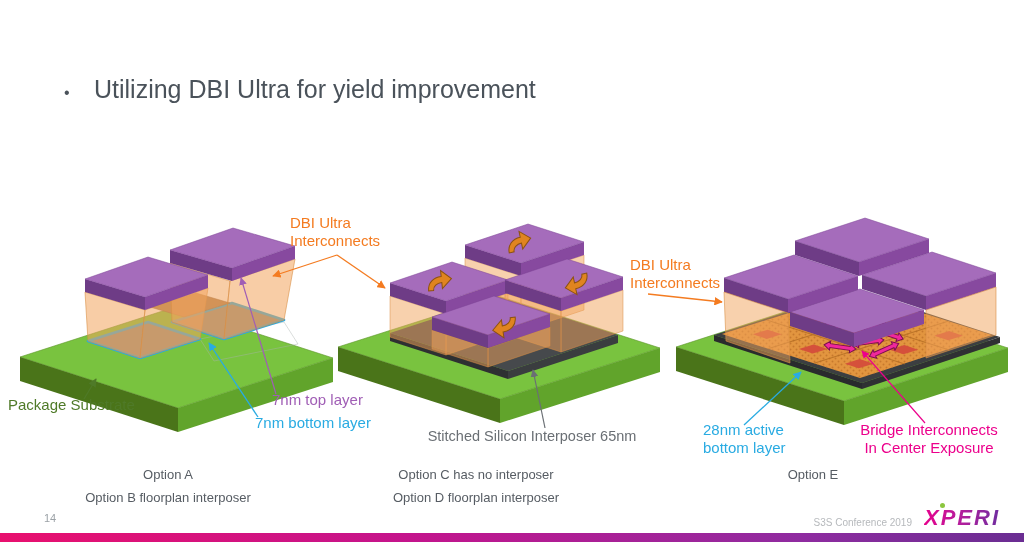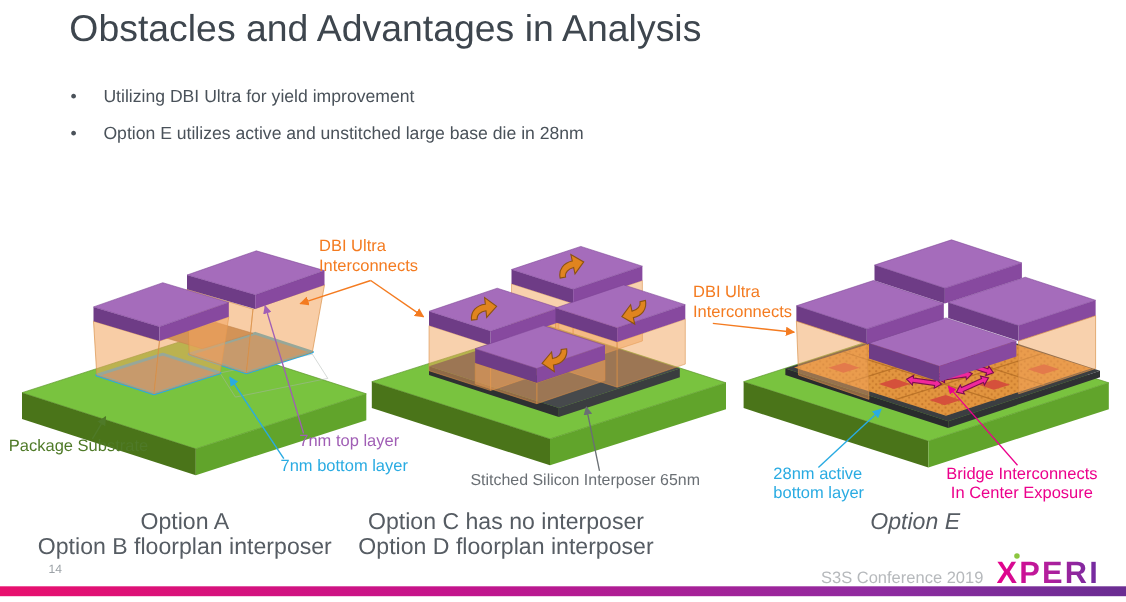--- a/index.html
+++ b/index.html
@@ -1,55 +1,50 @@
 <!DOCTYPE html>
 <html><head>
 <meta charset="utf-8">
 <style>
   html,body{margin:0;padding:0;background:#ffffff;}
   .stage{position:relative;width:1024px;height:547px;background:#ffffff;overflow:hidden;
          font-family:"Liberation Sans",sans-serif;}
   .title{position:absolute;left:63px;top:6px;font-size:34px;line-height:40px;color:#3E464E;}
   .bullets{position:absolute;left:64px;top:78px;}
-  .bullet-row{display:flex;align-items:flex-start;margin-bottom:11px;font-size:16px;
+  .bullet-row{display:flex;align-items:flex-start;margin-bottom:11px;font-size:25px;
               line-height:22px;color:#4A525A;}
   .bullet-row .dot{width:30px;flex:0 0 30px;}
   .bullet-row .dot::before{content:"\2022";font-size:16px;}
   svg text{font-family:"Liberation Sans",sans-serif;}
-  .caption{position:absolute;top:464px;width:280px;text-align:center;font-size:21px;
+  .caption{position:absolute;top:464px;width:280px;text-align:center;font-size:13px;
            line-height:22.5px;color:#565C63;}
   .caption.c-left{left:28px;}
-  .caption.c-mid{left:320px;}
-  .caption.c-right{left:692px;font-style:italic;}
+  .caption.c-mid{left:336px;}
+  .caption.c-right{left:673px;}
   .page-num{position:absolute;left:16px;top:512px;font-size:11px;color:#9CA2A7;margin-left:28px;}
   .footer-right{position:absolute;right:24px;top:505px;display:flex;align-items:center;gap:12px;}
-  .conf{font-size:15px;color:#B6B9BC;position:relative;top:4px;}
-  .logo{position:relative;font-size:28px;font-weight:bold;letter-spacing:2px;
+  .conf{font-size:10px;color:#B6B9BC;position:relative;top:4px;}
+  .logo{position:relative;font-size:22px;font-weight:bold;letter-spacing:2px;
         background:linear-gradient(90deg,#E6008C 0%,#B81D9C 45%,#6F2DA0 100%);
-        -webkit-background-clip:text;background-clip:text;color:transparent;}
+        -webkit-background-clip:text;background-clip:text;color:transparent;font-style:italic;}
   .logo-dot{position:absolute;left:16px;top:-2px;width:5px;height:5px;border-radius:50%;
             background:#8CC63F;}
   .bottom-bar{position:absolute;left:0;top:533px;width:1024px;height:8.5px;
               background:linear-gradient(90deg,#E8106E 0%,#C4148C 40%,#8F2BA0 78%,#6A2D92 100%);}
 </style>
 </head>
 <body>
 
 <div class="stage">
 
-  <div class="title">Obstacles and Advantages in Analysis</div>
 
   <div class="bullets">
     <div class="bullet-row">
       <span class="dot"></span>
       <span>Utilizing DBI Ultra for yield improvement</span>
-    </div>
-    <div class="bullet-row">
-      <span class="dot"></span>
-      <span>Option E utilizes active and unstitched large base die in 28nm</span>
     </div>
   </div>
 
   <svg style="position:absolute;left:0;top:195px;" width="1024" height="272" viewBox="0 0 1024 272">
     <defs>
       <marker id="arrO" viewBox="0 0 10 10" refX="9" refY="5" markerWidth="6.5" markerHeight="6.5" orient="auto">
           <path d="M0,0L10,5L0,10z" fill="#F47B20"></path>
         </marker>
       <marker id="arrG" viewBox="0 0 10 10" refX="9" refY="5" markerWidth="6.5" markerHeight="6.5" orient="auto">
           <path d="M0,0L10,5L0,10z" fill="#4F7A28"></path>

